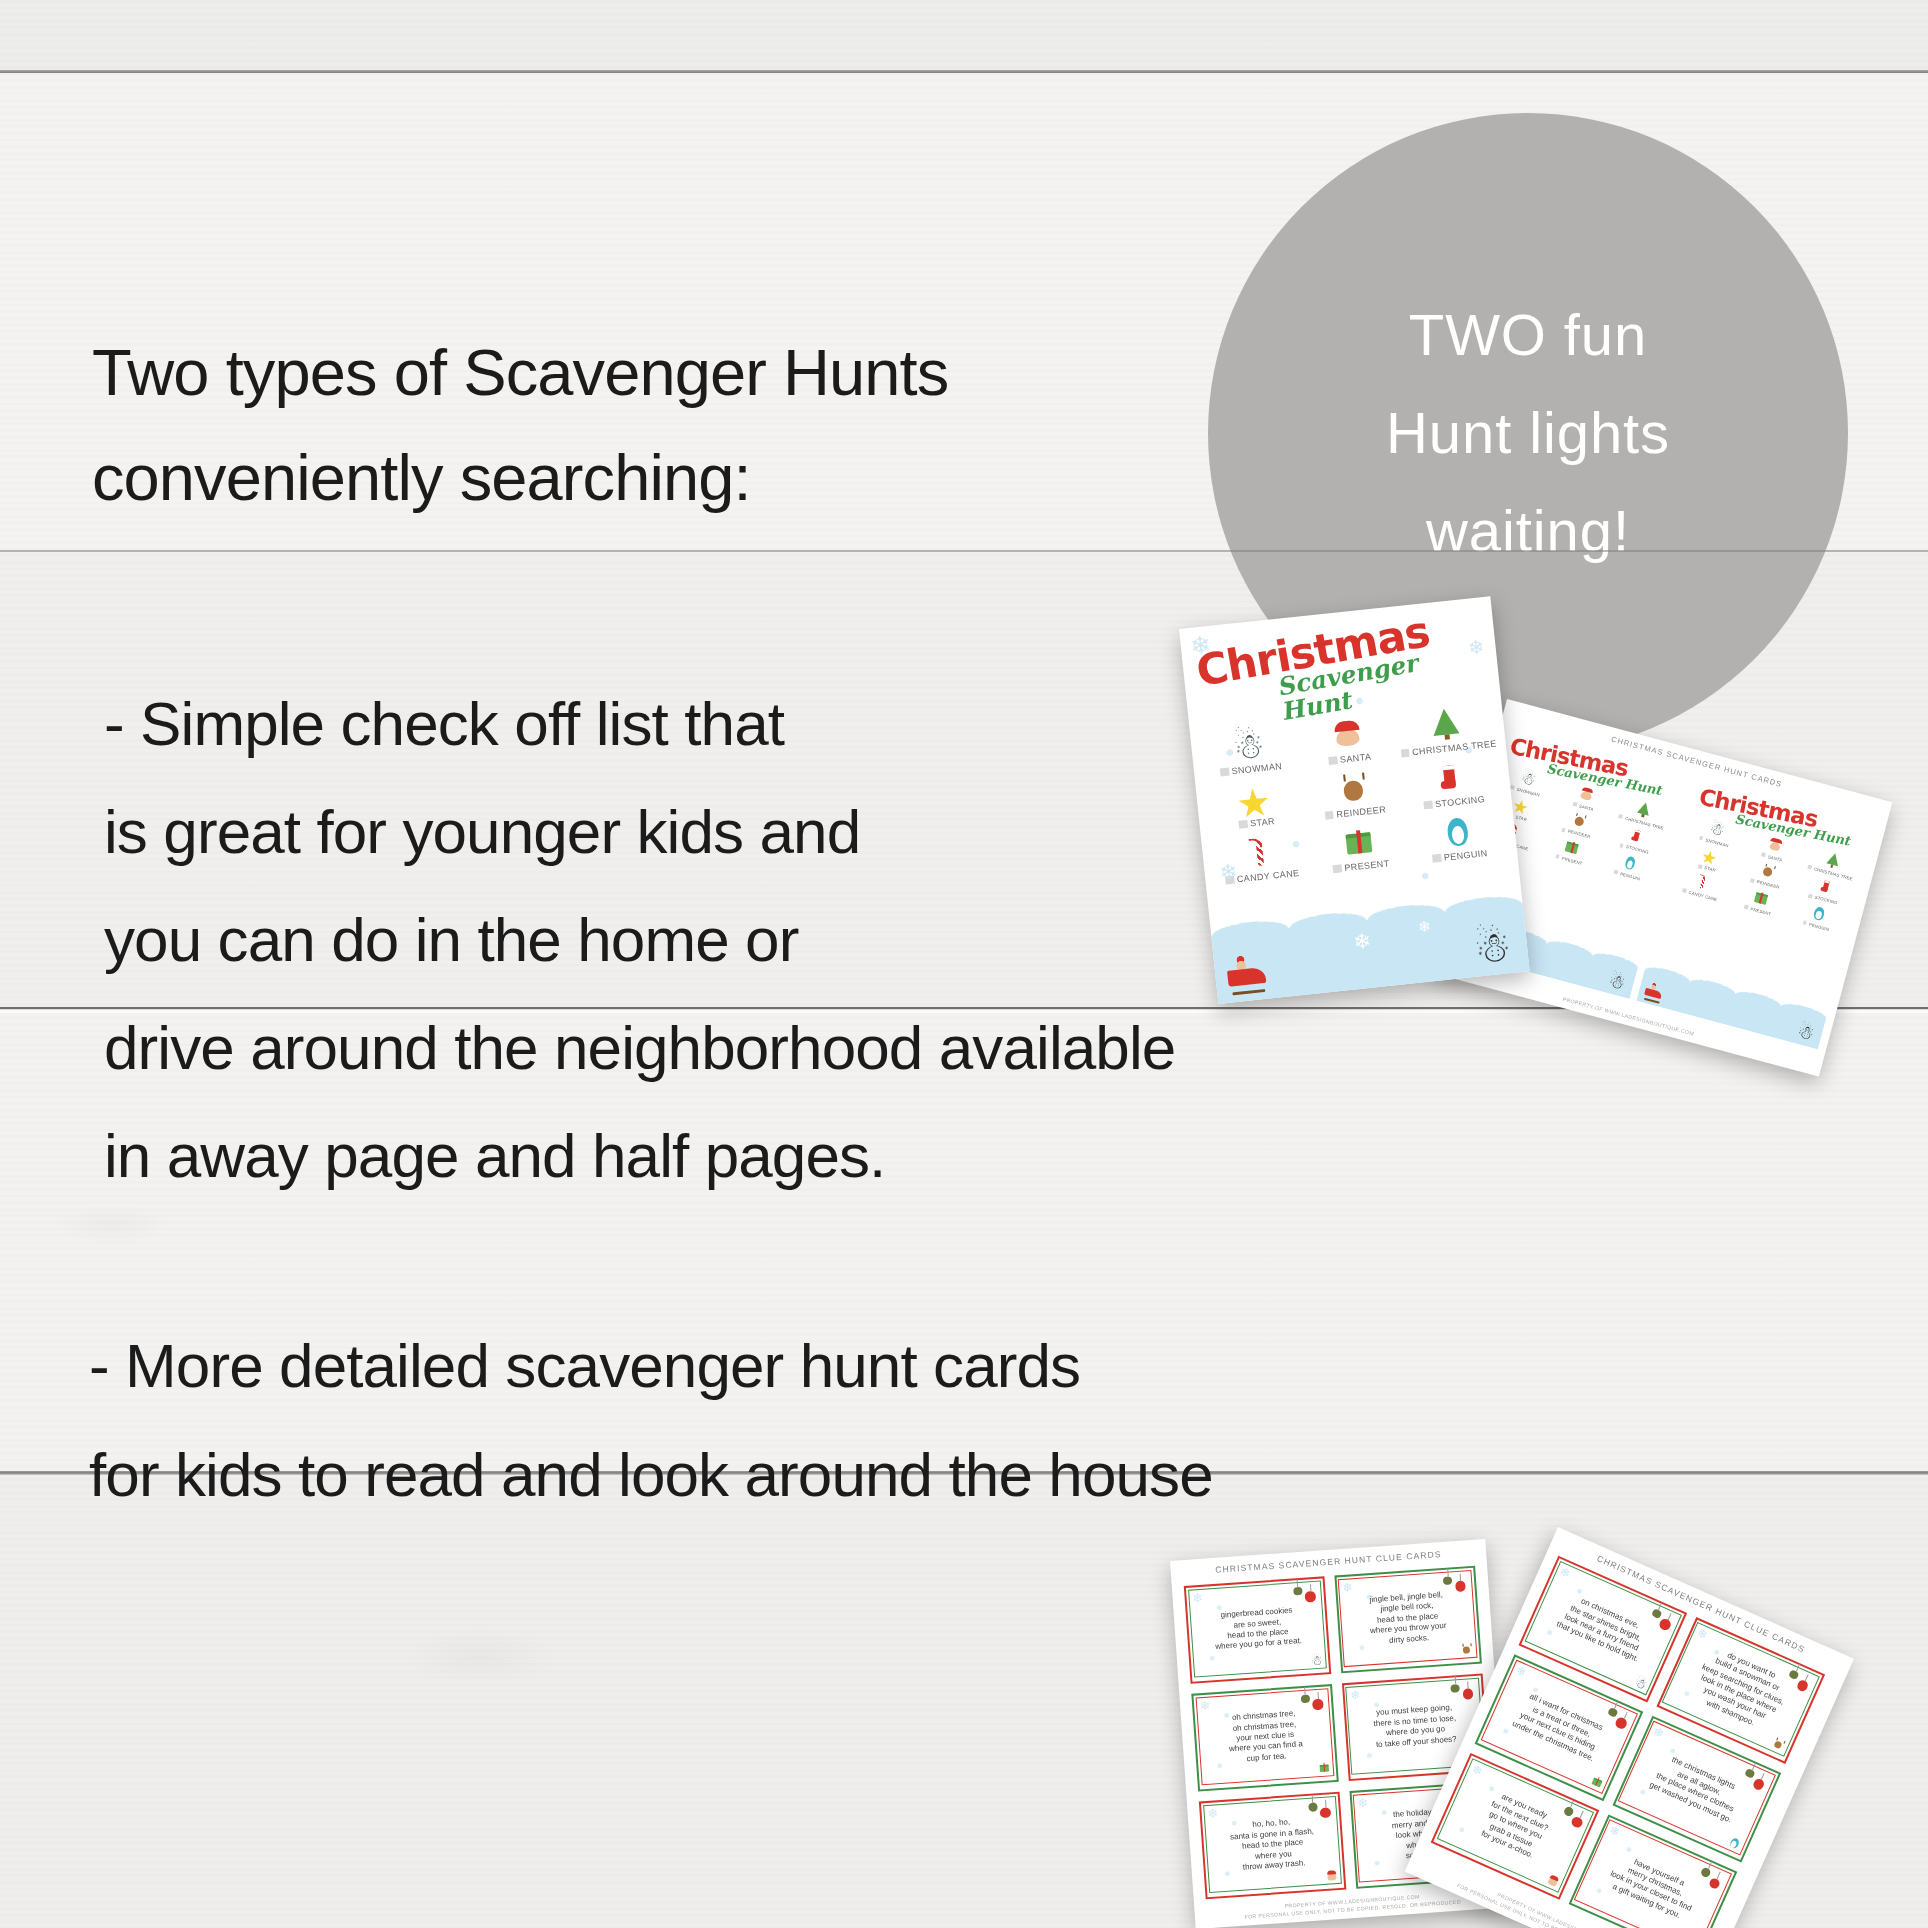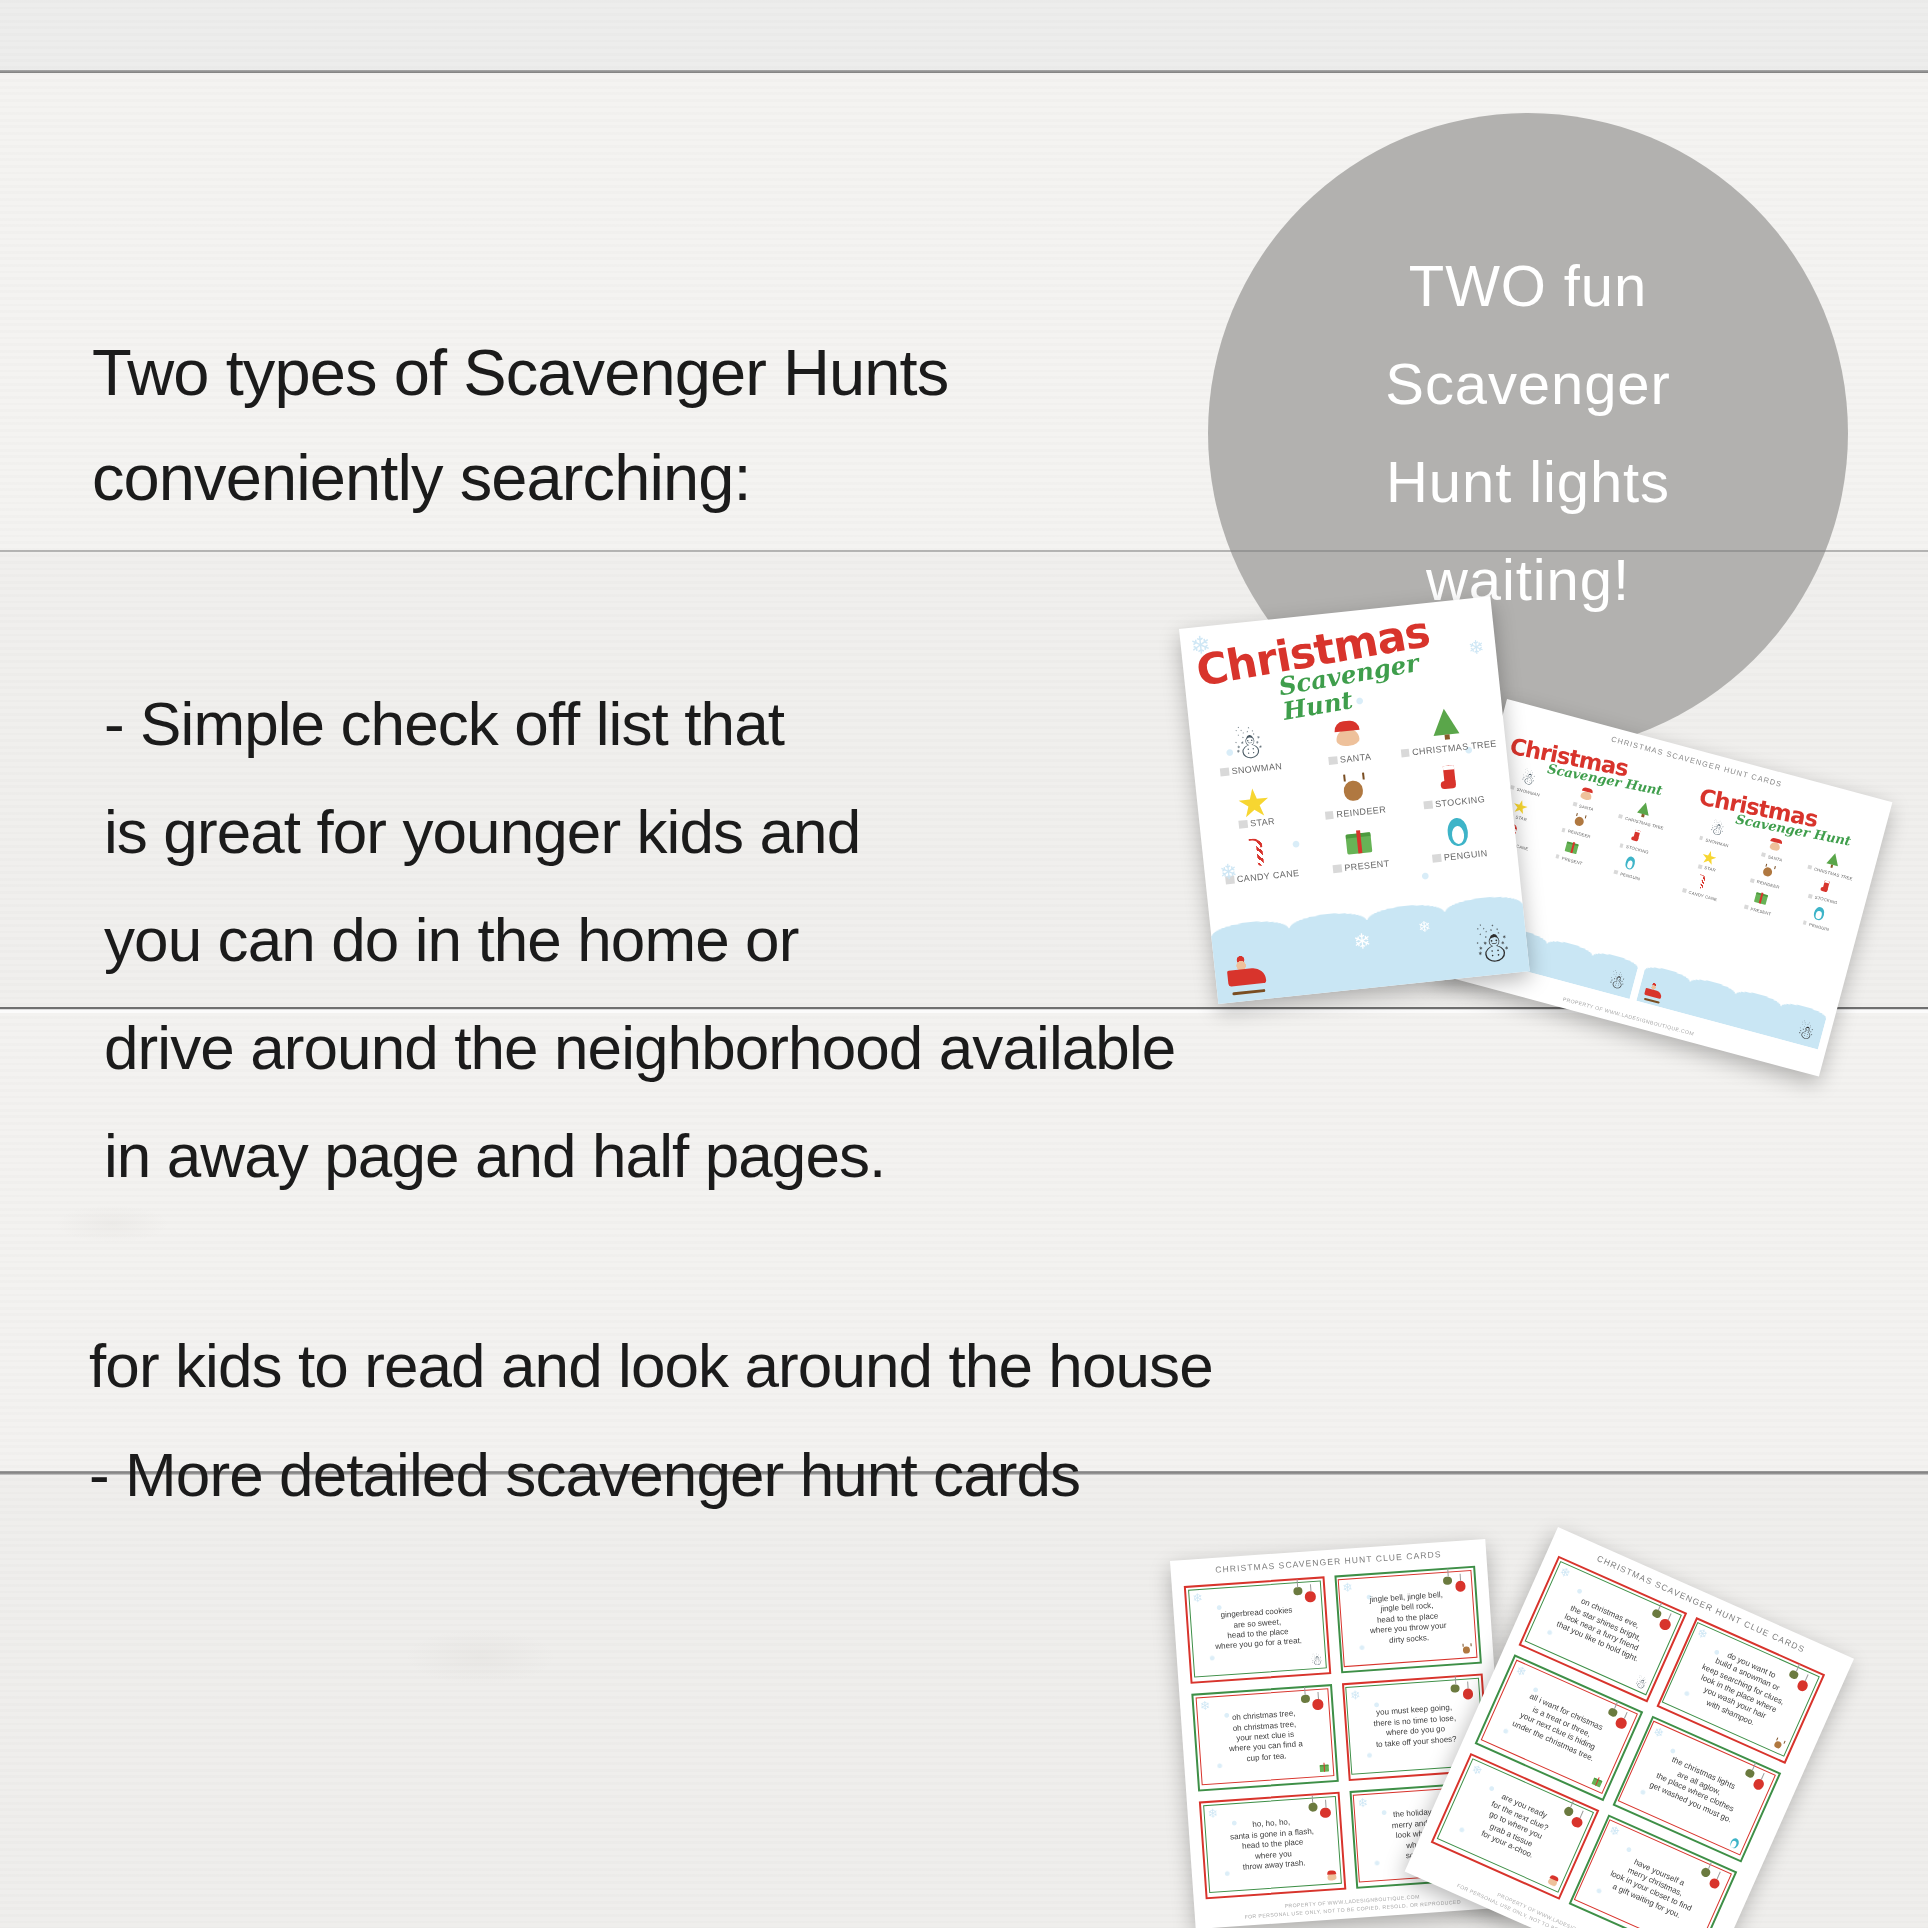--- a/index.html
+++ b/index.html
@@ -141,41 +141,40 @@
 <div class="smudge" style="left:405px;top:1629px;width:151px;height:56px;background:radial-gradient(closest-side,rgba(120,110,100,.05),transparent);"></div>
 
 <div class="plank-line line-1"></div>
 <div class="plank-line line-2"></div>
 <div class="plank-line line-3"></div>
 <div class="plank-line line-3b"></div>
 <div class="plank-line line-4"></div>
 
 <div class="badge">
   <div>TWO fun</div>
-  <div>Scavenger</div>
   <div>Hunt lights</div>
   <div>waiting!</div>
 </div>
 
 <div class="copy heading">
   <div>Two types of Scavenger Hunts</div>
   <div>conveniently searching:</div>
 </div>
 
 <div class="copy para1">
   <div>- Simple check off list that</div>
   <div>is great for younger kids and</div>
   <div>you can do in the home or</div>
   <div>drive around the neighborhood available</div>
   <div>in away page and half pages.</div>
 </div>
 
 <div class="copy para2">
+  <div>- More detailed scavenger hunt cards</div>
   <div>for kids to read and look around the house</div>
-  <div>- More detailed scavenger hunt cards</div>
 </div>
 
 <div class="page page-a">
   <span class="flake" style="left:9.4px;top:3.8px;font-size:24.5px;">❄</span>
   <span class="flake" style="right:11.3px;top:38px;font-size:19px;">❄</span>
   <span class="flake" style="left:15px;top:235px;font-size:21px;">❄</span>
   <div class="title-red">Christmas</div>
   <div class="title-script">Scavenger Hunt</div>
   <div class="grid">
     <div class="cell">

